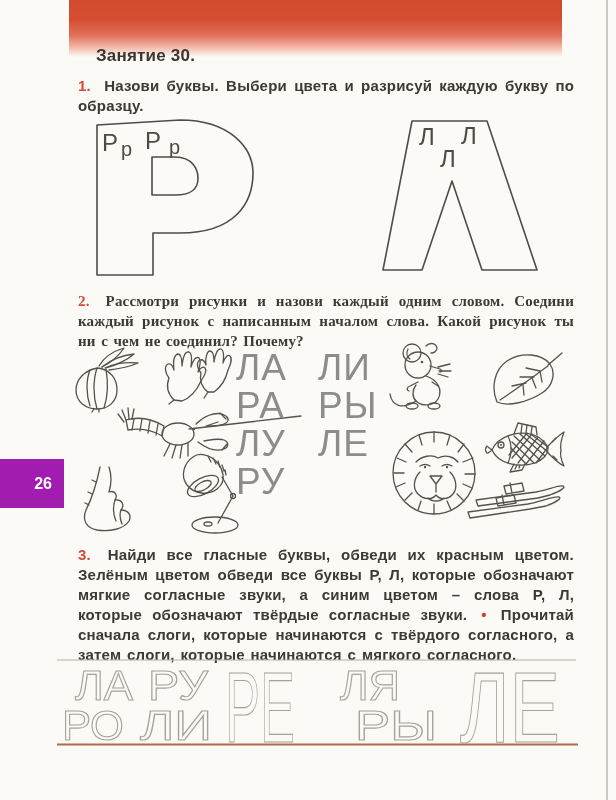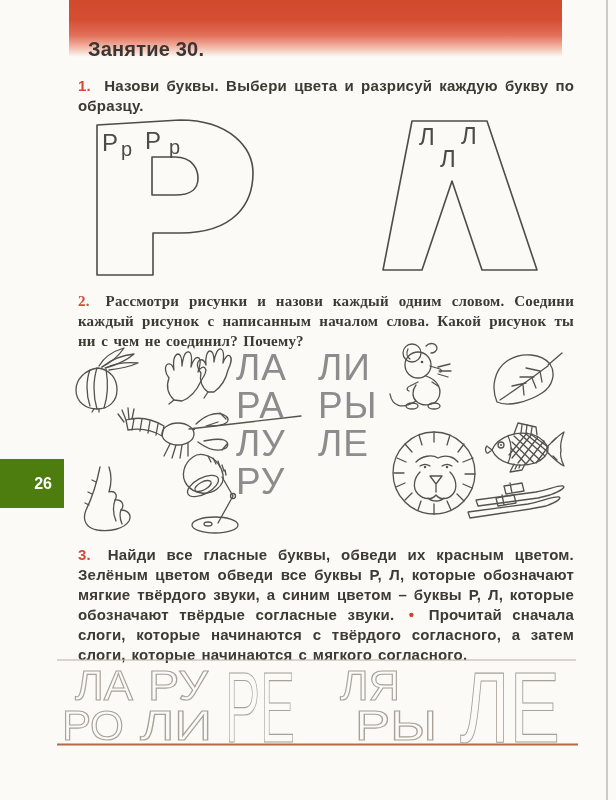--- a/index.html
+++ b/index.html
@@ -6,42 +6,42 @@
   .page{
     position:relative;width:616px;height:800px;overflow:hidden;
     background:#fbfaf6;font-family:"Liberation Sans",sans-serif;
   }
   .banner{
     position:absolute;left:69px;top:0;width:493px;height:57px;
     background:linear-gradient(180deg,#d24a2e 0%,#d54e33 35%,#e1705a 62%,#f3b4a3 82%,rgba(251,250,246,0) 100%);
   }
   .edge{position:absolute;left:606px;top:0;width:2px;height:800px;background:#cdcac3;}
   .lesson-title{
-    position:absolute;left:84px;top:34px;margin:4px;
-    font-size:20px;font-weight:bold;color:#3a3631;letter-spacing:.2px;
+    position:absolute;left:84px;top:34px;margin:12px;
+    font-size:17px;font-weight:bold;color:#3a3631;letter-spacing:.2px;
   }
   .task{
     position:absolute;left:70px;width:496px;margin:8px;
     text-align:justify;font-size:15px;line-height:20px;
     font-weight:bold;color:#3d3933;letter-spacing:.2px;word-spacing:1.5px;
   }
   #task1{top:68px;}
   #task2{top:283px;font-family:Liberation Serif, serif;}
   #task3{top:537px;}
   .tnum{color:#d44a36;margin-right:6px;}
   .bullet{color:#cf4426;margin:0 4px;}
   svg{position:absolute;overflow:visible;}
   .ol{fill:none;stroke:#4f4c48;stroke-width:1.6;stroke-linejoin:round;}
   .art{fill:none;stroke:#55514c;stroke-width:1.3;stroke-linejoin:round;stroke-linecap:round;}
   .artfill{fill:#55514c;stroke:none;}
   .sample{fill:#4e4a45;font-family:"Liberation Sans",sans-serif;}
   .syl-col{position:absolute;top:349px;color:#8c8c8c;font-size:37px;line-height:38px;letter-spacing:1px;}
   .syl{height:38px;}
   .page-tab{
-    position:absolute;left:0;top:459px;width:64px;height:49px;background:#4d7c0f;
+    position:absolute;left:0;top:459px;width:64px;height:49px;background:#a21caf;
     display:flex;align-items:center;justify-content:flex-end;padding-right:12px;box-sizing:border-box;
     color:#ffffff;font-size:16px;font-weight:bold;
   }
   .trace-text{font-family:"Liberation Sans",sans-serif;fill:none;stroke:#a8a29a;stroke-width:1.1;}
 </style>
 </head>
 <body>
 
 <div class="page">
 
@@ -194,21 +194,21 @@
     <path class="art" d="M38,8 L56,5 L58,13 L40,16 Z M44,5 L46,15"></path>
     <path class="art" d="M30,20 L48,17 L50,25 L32,28 Z M36,17 L38,27"></path>
   </svg>
 
   <div class="page-tab">
     <span>26</span>
   </div>
 
   <p class="task" id="task3">
     <span class="tnum">3.</span>
-    <span>Найди все гласные буквы, обведи их красным цветом. Зелёным цветом обведи все буквы Р, Л, которые обозначают мягкие твёрдого звуки, а синим цветом – буквы Р, Л, которые обозначают твёрдые согласные звуки.</span>
+    <span>Найди все гласные буквы, обведи их красным цветом. Зелёным цветом обведи все буквы Р, Л, которые обозначают мягкие согласные звуки, а синим цветом – слова Р, Л, которые обозначают твёрдые согласные звуки.</span>
     <span class="bullet">•</span>
     <span>Прочитай сначала слоги, которые начинаются с твёрдого согласного, а затем слоги, которые начинаются с мягкого согласного.</span>
   </p>
 
   <svg style="left:56px;top:656px;" width="522" height="92" viewBox="0 0 522 92">
     <line x1="1" y1="4" x2="520" y2="4" stroke="#b7b0a6" stroke-width="1"></line>
     <line x1="1" y1="88.5" x2="522" y2="88.5" stroke="#b26b46" stroke-width="2"></line>
     <text class="trace-text" x="19" y="44" font-size="42" textLength="58" lengthAdjust="spacingAndGlyphs">ЛА</text>
     <text class="trace-text" x="6" y="84" font-size="42" textLength="62" lengthAdjust="spacingAndGlyphs">РО</text>
     <text class="trace-text" x="92" y="44" font-size="42" textLength="60" lengthAdjust="spacingAndGlyphs">РУ</text>

